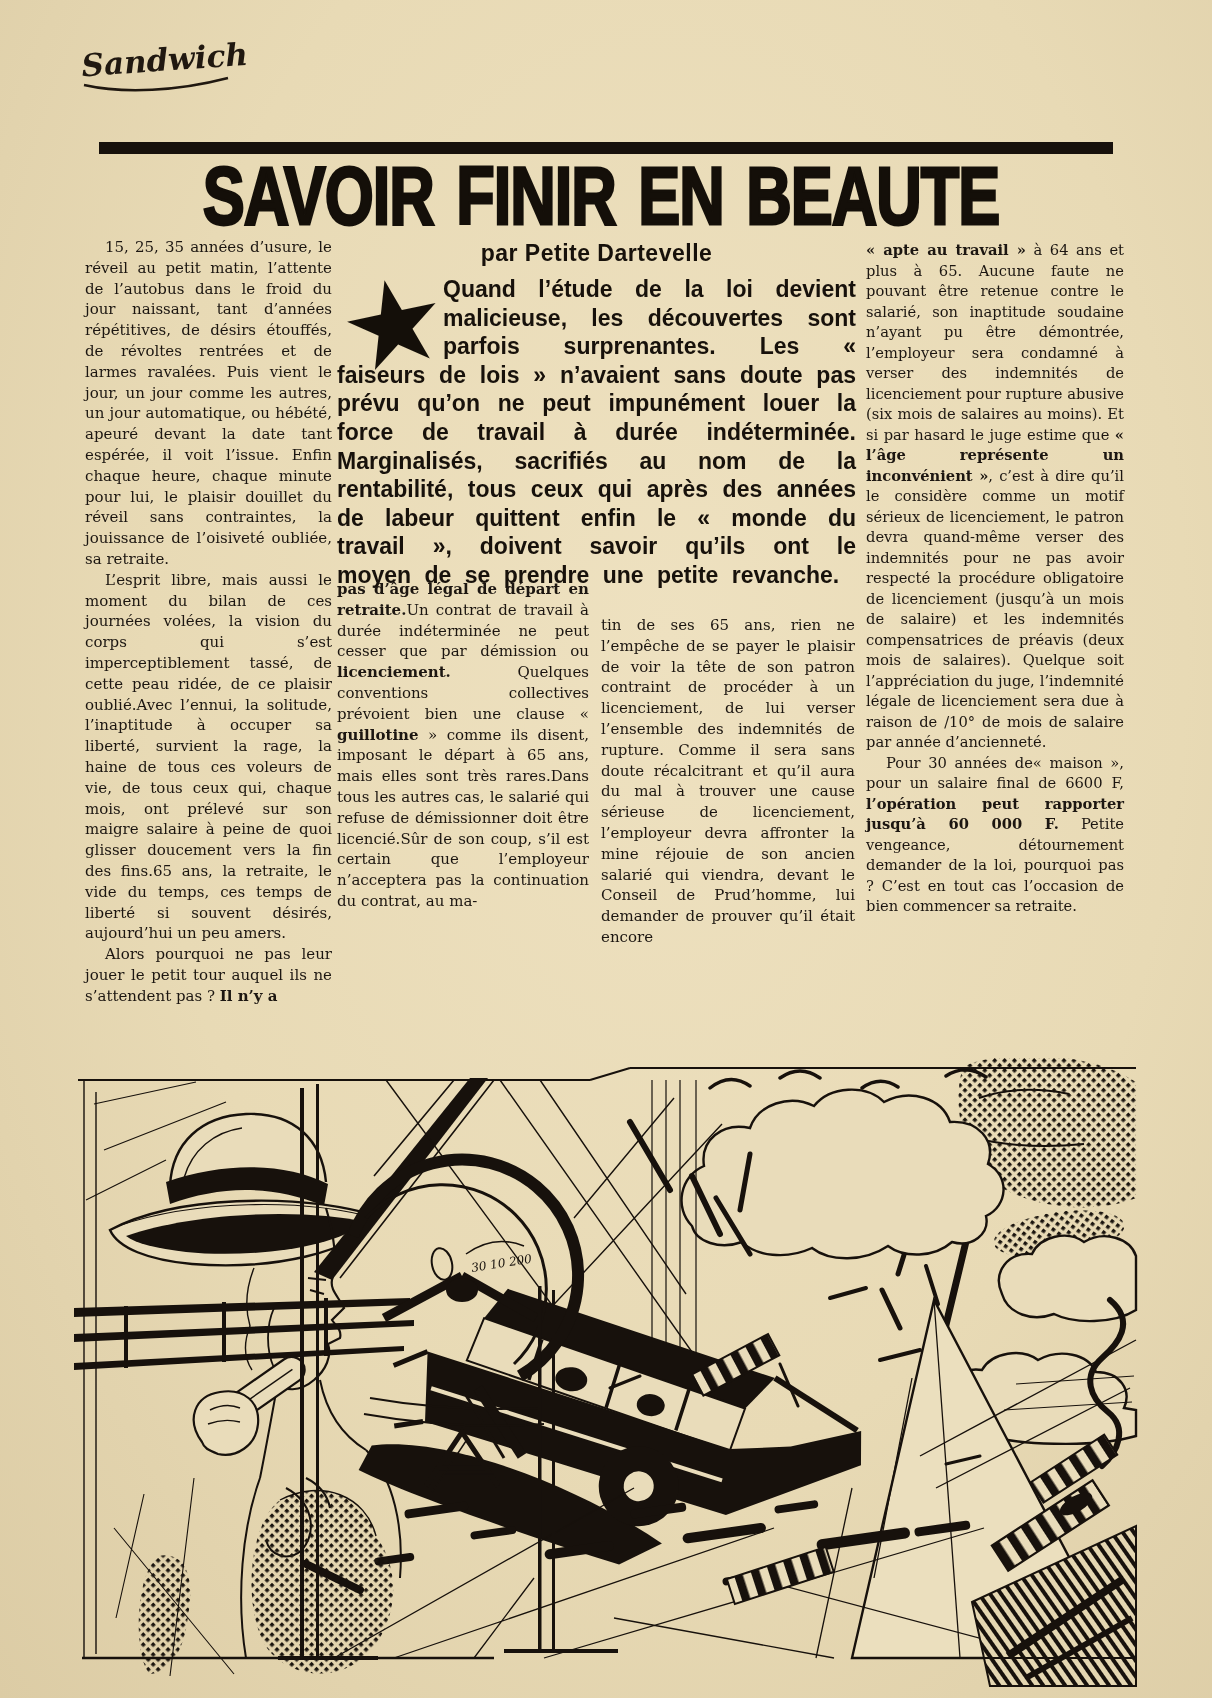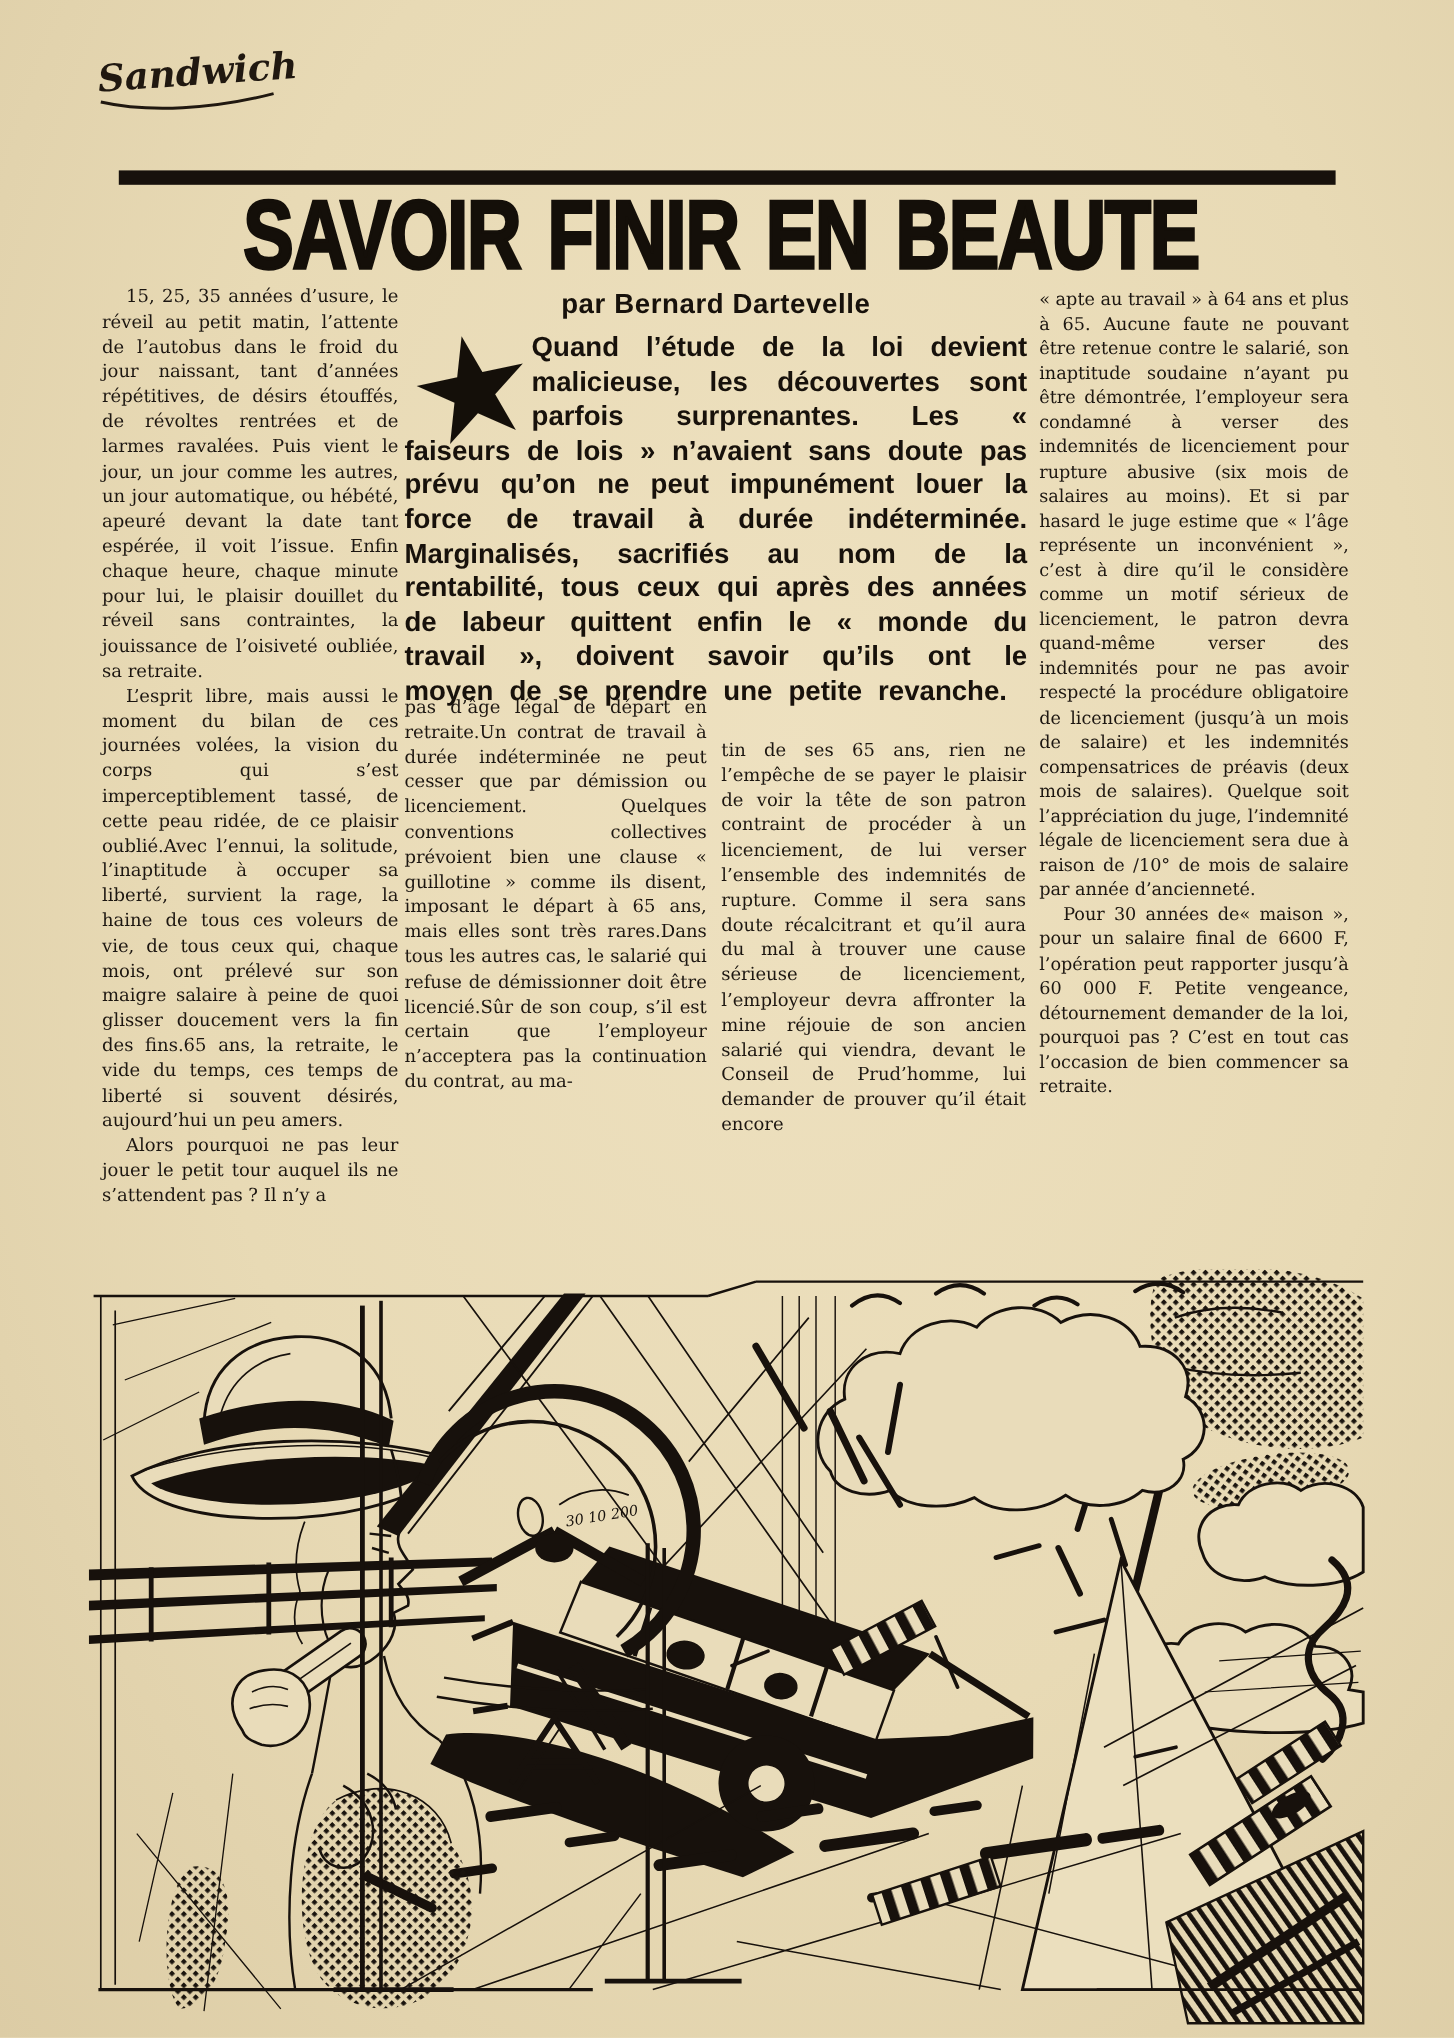--- a/index.html
+++ b/index.html
@@ -27,21 +27,21 @@
   #col3{left:601px;top:615px;width:254px;}
   #col4{left:866px;top:240px;width:258px;font-size:14.7px;line-height:20.5px;}
   .midblock{position:absolute;left:337px;top:240px;width:519px;}
   .byline{text-align:center;font-family:"Liberation Sans",sans-serif;font-weight:bold;
           font-size:23px;letter-spacing:.5px;color:#17110b;}
   .intro{margin:8px 0 0 0;font-family:"Liberation Sans",sans-serif;font-weight:bold;
          font-size:23px;line-height:28.6px;text-align:justify;word-spacing:7px;color:#17110b;}
   .star{float:left;width:96px;height:58px;overflow:visible;font-size:118px;line-height:96px;
         font-family:"DejaVu Sans",sans-serif;transform:rotate(-12deg);margin:2px 10px 0 0;
         color:#140f09;text-align:center;}
-  b{font-weight:normal;margin-top:33px;}
+  b{font-weight:bold;margin-top:33px;}
   .illu{position:absolute;left:74px;top:1058px;}
 </style>
 </head>
 <body>
 
 <div class="page">
 
   <div class="logo">
     <svg width="180" height="56" viewBox="0 0 180 56">
       <text x="4" y="34" font-family="DejaVu Serif, serif" font-style="italic" font-weight="bold" font-size="31" fill="#201810" transform="rotate(-4 10 30)">Sandwich</text>
@@ -53,21 +53,21 @@
 
   <h1 class="headline">SAVOIR FINIR EN BEAUTE</h1>
 
   <div class="col" id="col1">
     <p><span>15, 25, 35 années d’usure, le réveil au petit matin, l’attente de l’autobus dans le froid du jour naissant, tant d’années répétitives, de désirs étouffés, de révoltes rentrées et de larmes ravalées. Puis vient le jour, un jour comme les autres, un jour automatique, ou hébété, apeuré devant la date tant espérée, il voit l’issue. Enfin chaque heure, chaque minute pour lui, le plaisir douillet du réveil sans contraintes, la jouissance de l’oisiveté oubliée, sa retraite.</span></p>
     <p><span>L’esprit libre, mais aussi le moment du bilan de ces journées volées, la vision du corps qui s’est imperceptiblement tassé, de cette peau ridée, de ce plaisir oublié.Avec l’ennui, la solitude, l’inaptitude à occuper sa liberté, survient la rage, la haine de tous ces voleurs de vie, de tous ceux qui, chaque mois, ont prélevé sur son maigre salaire à peine de quoi glisser doucement vers la fin des fins.65 ans, la retraite, le vide du temps, ces temps de liberté si souvent désirés, aujourd’hui un peu amers.</span></p>
     <p><span>Alors pourquoi ne pas leur jouer le petit tour auquel ils ne s’attendent pas ? </span><b>Il n’y a</b></p>
   </div>
 
   <div class="midblock">
-    <div class="byline">par Bernard Dartevelle</div>
+    <div class="byline">par Petite Dartevelle</div>
     <p class="intro"><span class="star">★</span><span>Quand l’étude de la loi devient malicieuse, les découvertes sont parfois surprenantes. Les « faiseurs de lois » n’avaient sans doute pas prévu qu’on ne peut impunément louer la force de travail à durée indéterminée. Marginalisés, sacrifiés au nom de la rentabilité, tous ceux qui après des années de labeur quittent enfin le « monde du travail », doivent savoir qu’ils ont le moyen de se prendre une petite revanche.</span></p>
   </div>
 
   <div class="col" id="col2">
     <p class="nofirst"><b>pas d’âge légal de départ en retraite.</b><span>Un contrat de travail à durée indéterminée ne peut cesser que par démission ou </span><b>licenciement.</b><span> Quelques conventions collectives prévoient bien une clause « </span><b>guillotine</b><span> » comme ils disent, imposant le départ à 65 ans, mais elles sont très rares.Dans tous les autres cas, le salarié qui refuse de démissionner doit être licencié.Sûr de son coup, s’il est certain que l’employeur n’acceptera pas la continuation du contrat, au ma-</span></p>
   </div>
 
   <div class="col" id="col3">
     <p class="nofirst"><span>tin de ses 65 ans, rien ne l’empêche de se payer le plaisir de voir la tête de son patron contraint de procéder à un licenciement, de lui verser l’ensemble des indemnités de rupture. Comme il sera sans doute récalcitrant et qu’il aura du mal à trouver une cause sérieuse de licenciement, l’employeur devra affronter la mine réjouie de son ancien salarié qui viendra, devant le Conseil de Prud’homme, lui demander de prouver qu’il était encore</span></p>
   </div>

